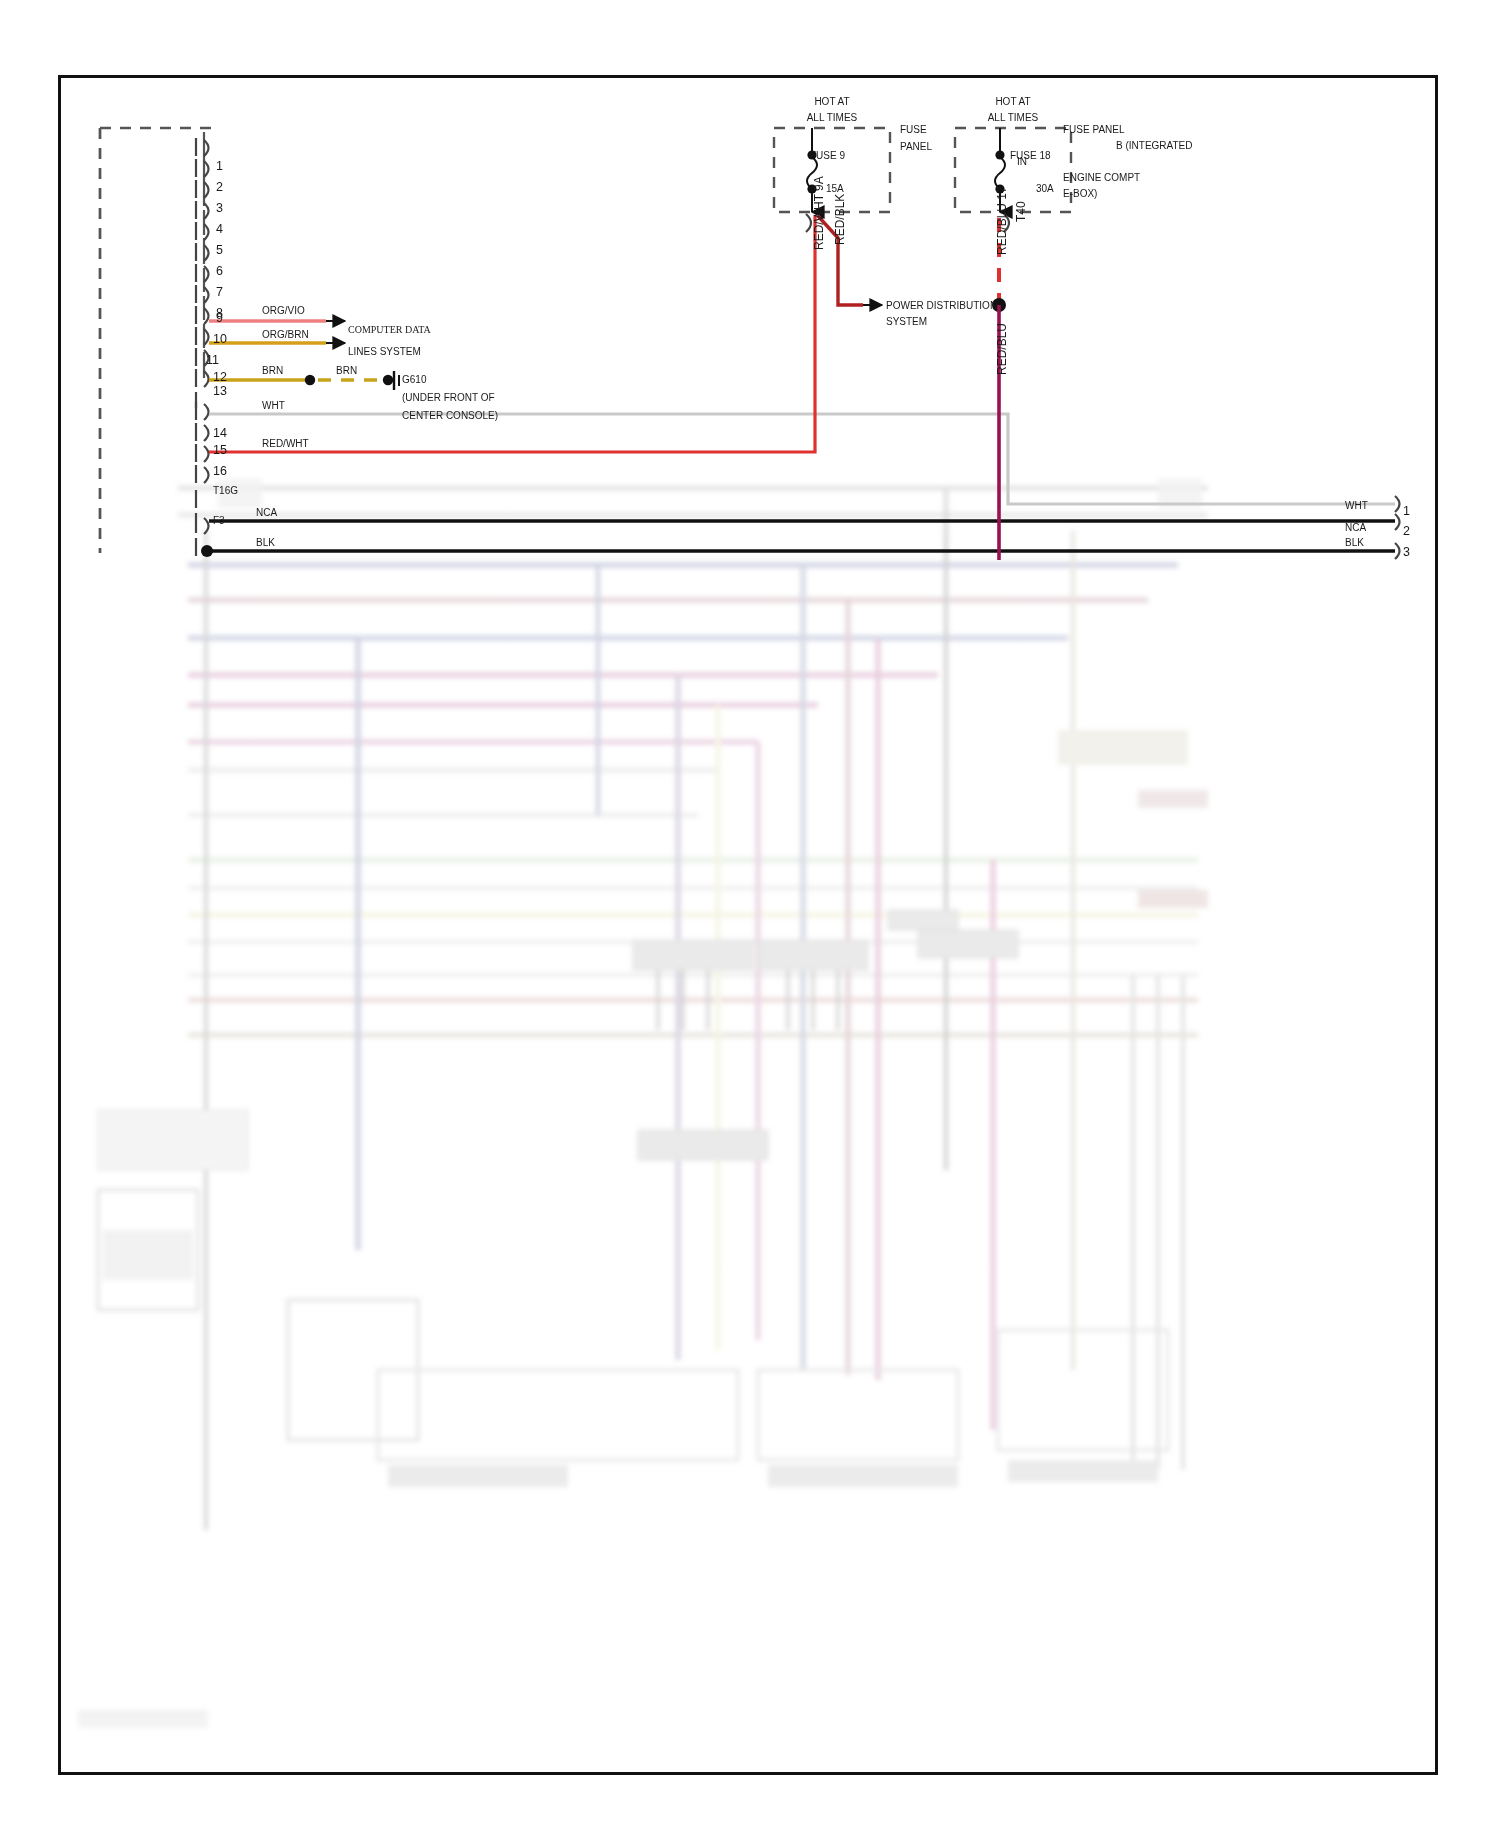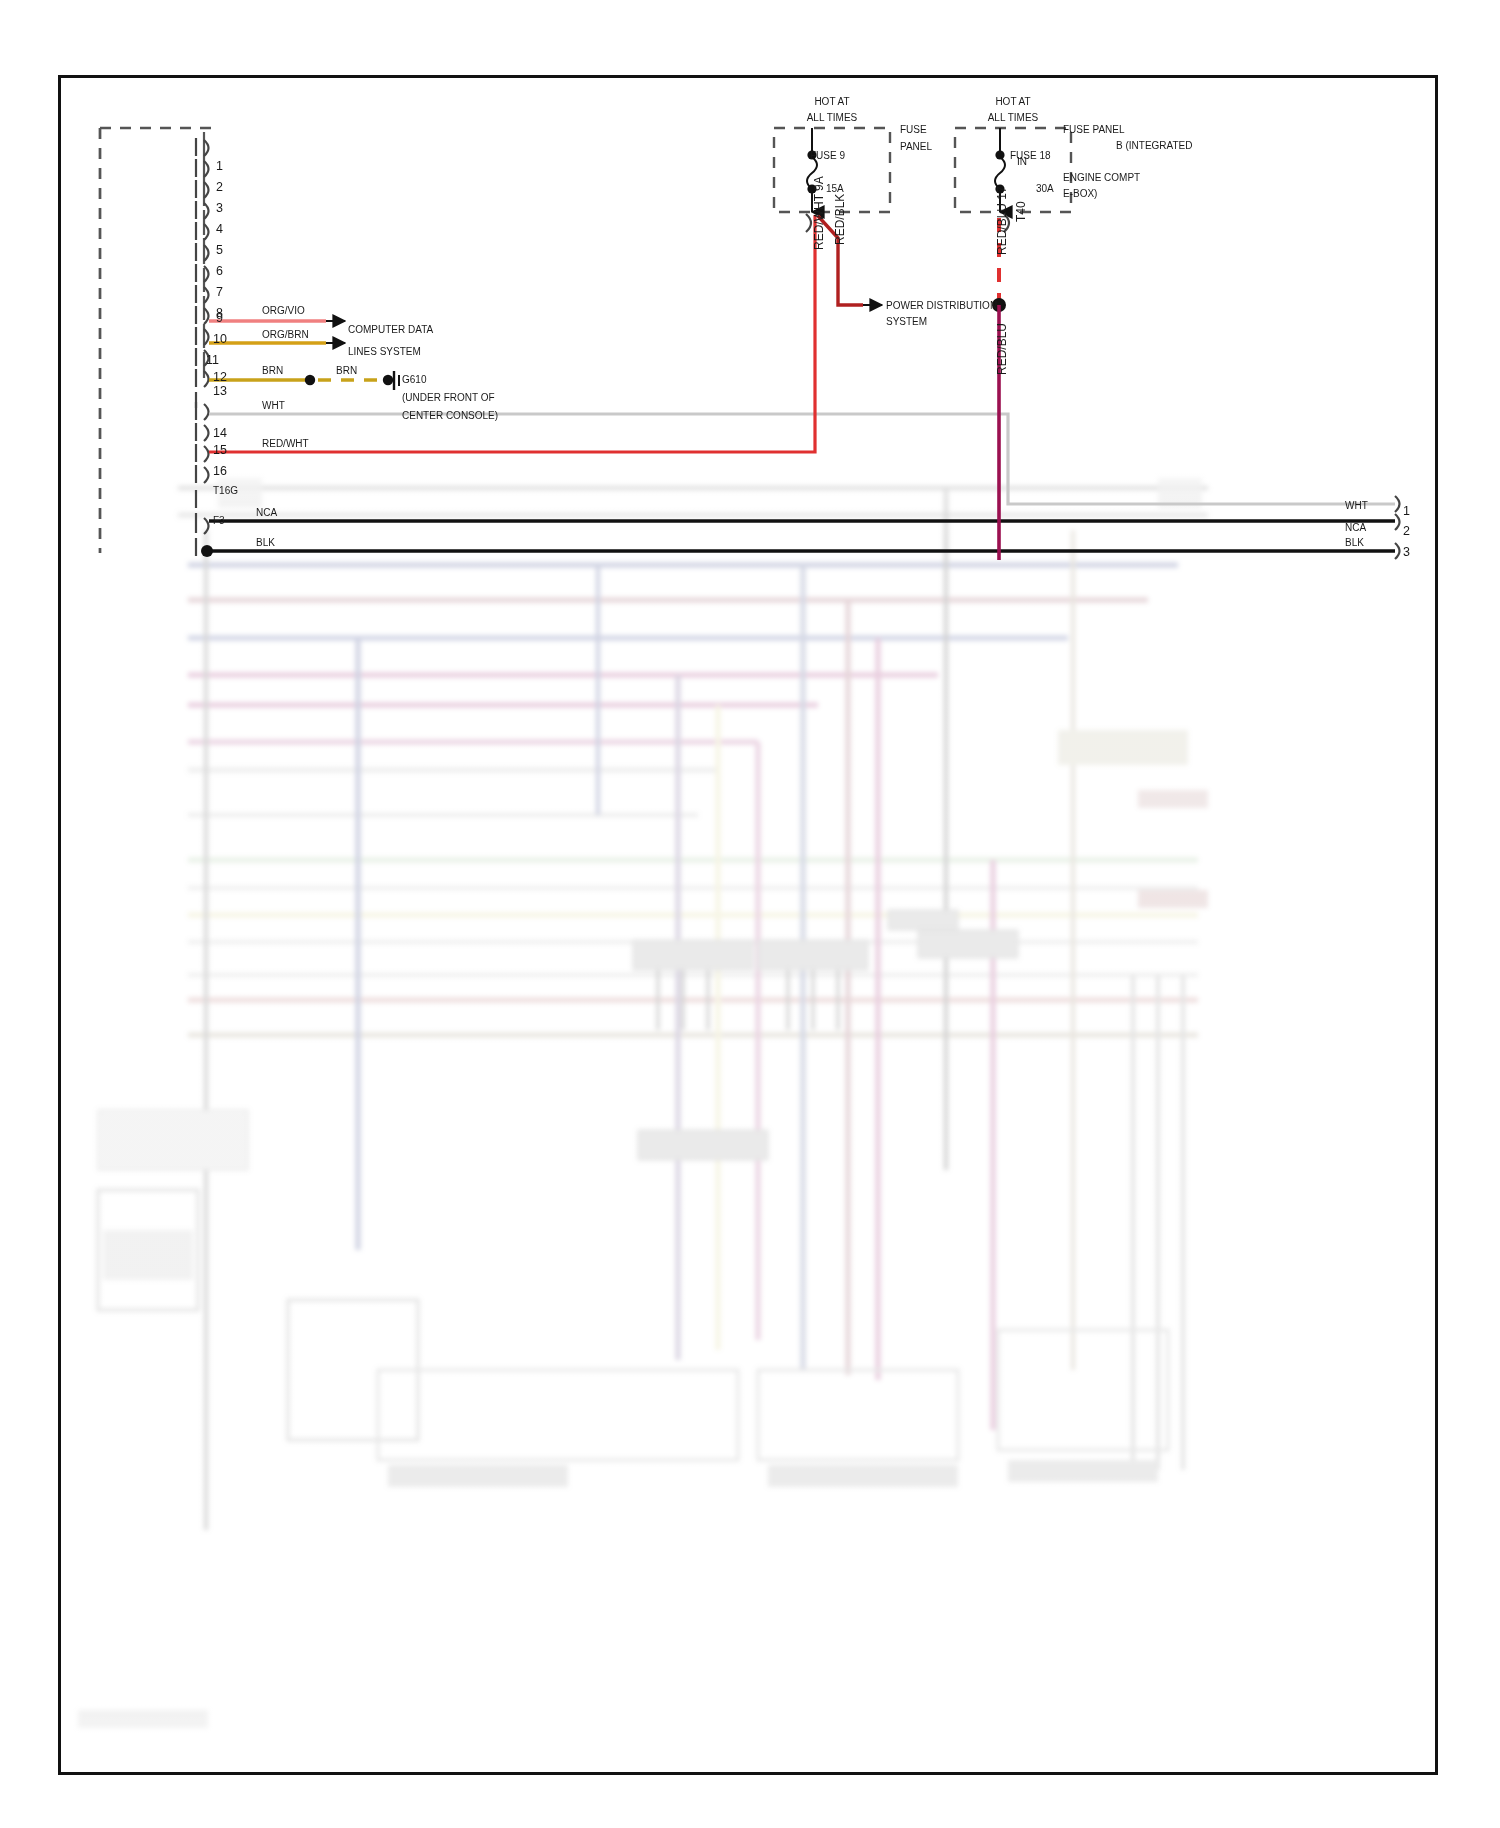--- a/index.html
+++ b/index.html
@@ -288,21 +288,21 @@
   <div class="t" style="left:1063px; top:186px;">E-BOX)</div>
   <div class="t" style="left:1010px; top:148px;">FUSE 18</div>
   <div class="t" style="left:1010px; top:181px;margin-left:26px;">30A</div>
 
   <div class="t sm rot" style="left:812px; top:250px;">RED/WHT 9A</div>
   <div class="t sm rot" style="left:833px; top:245px;">RED/BLK</div>
   <div class="t sm rot" style="left:995px; top:255px;">RED/BLU 17</div>
   <div class="t sm rot" style="left:1014px; top:222px;">T40</div>
   <div class="t sm rot" style="left:995px; top:375px;">RED/BLU</div>
 
-  <div class="t" style="left:348px; top:322px;">COMPUTER DATA</div>
+  <div class="t" style="left:348px; top:322px;font-family:Liberation Serif, serif;">COMPUTER DATA</div>
   <div class="t" style="left:348px; top:344px;">LINES SYSTEM</div>
   <div class="t" style="left:886px; top:298px;">POWER DISTRIBUTION</div>
   <div class="t" style="left:886px; top:314px;">SYSTEM</div>
 
   <div class="t" style="left:402px; top:372px;">G610</div>
   <div class="t" style="left:402px; top:390px;">(UNDER FRONT OF</div>
   <div class="t" style="left:402px; top:408px;">CENTER CONSOLE)</div>
 
   <div class="t num" style="left:216px; top:159px;">1</div>
   <div class="t num" style="left:216px; top:180px;">2</div>

